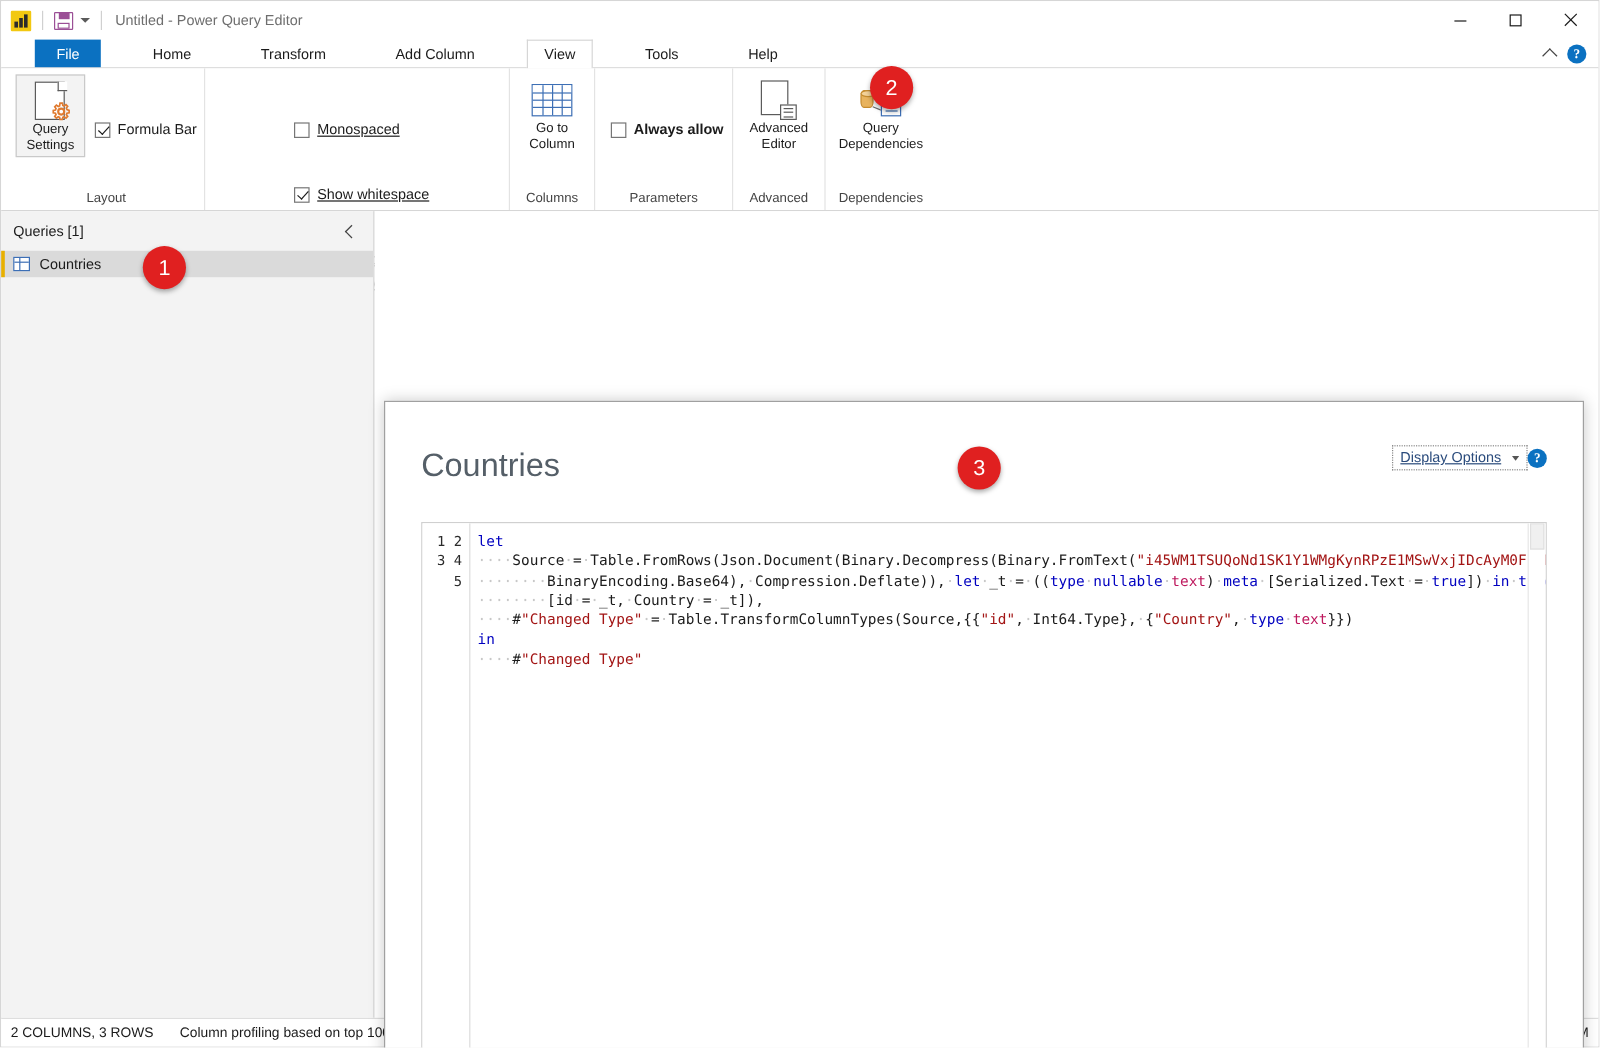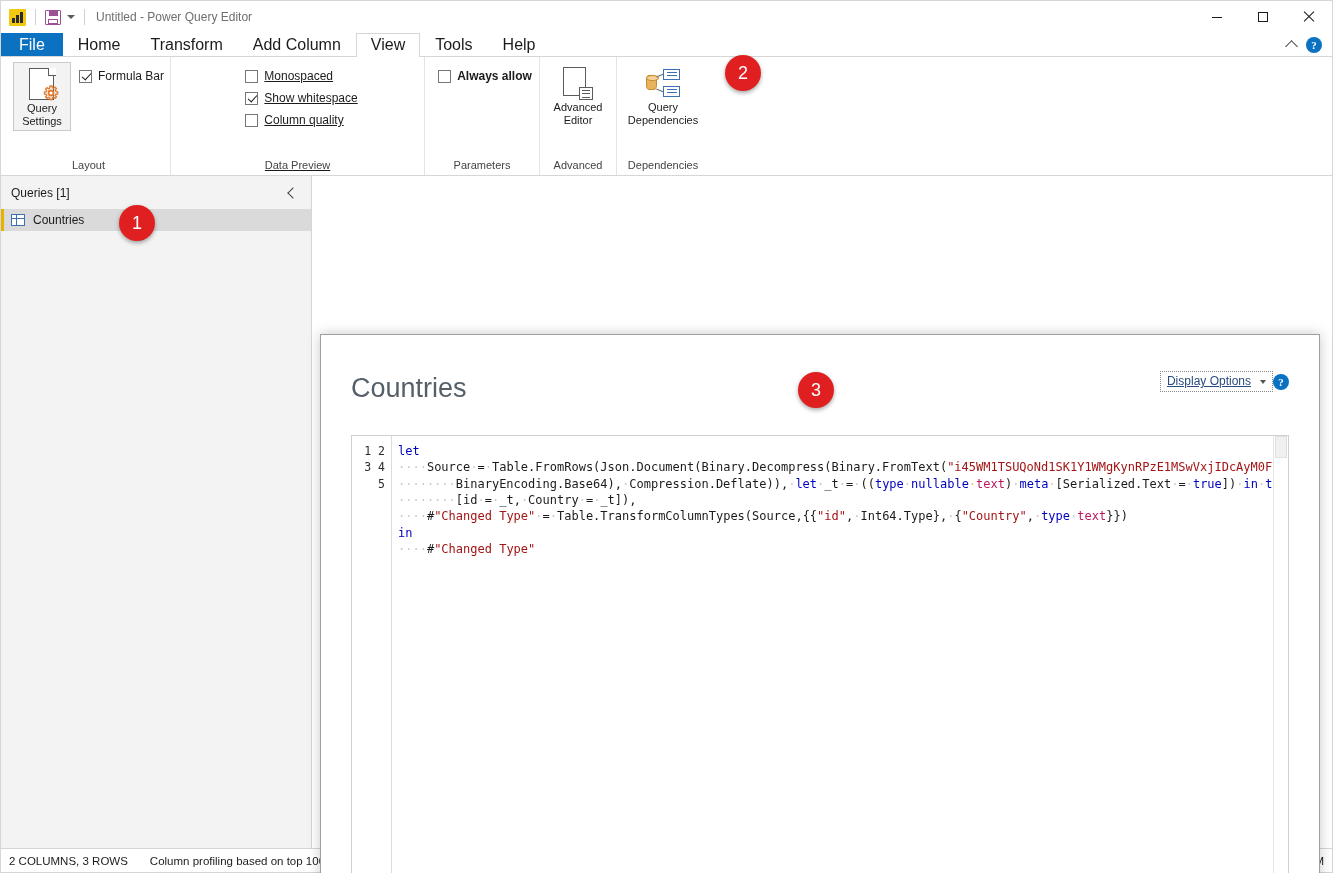--- a/index.html
+++ b/index.html
@@ -66,23 +66,24 @@
 
   
   #ribbon-tabs {
     height:24px; flex:0 0 24px;
     display:flex; align-items:stretch;
     border-bottom:1px solid #d6d6d6;
     position:relative;
     background:#ffffff;
   }
   .rtab {
-    padding:0 14px; display:flex; align-items:center; font-size:16px; color:#1b1b1b;
+    padding:0 14px; display:flex; align-items:center; font-size:12px; color:#1b1b1b;
     border:1px solid transparent; border-bottom:none;
     line-height:1;
+    margin-left:28px;
   }
   .rtab.file { background:#0b71c1; color:#fff; padding:0 17px; }
   .rtab.active {
     background:#fff; border-color:#d6d6d6;
     margin-bottom:-1px; padding-bottom:1px;
   }
   .ribbon-right { margin-left:auto; display:flex; align-items:center; gap:10px; padding-right:10px; }
   .chev-up {
     width:9px;height:9px;border-left:1.4px solid #444;border-top:1.4px solid #444;
     transform:rotate(45deg); margin-top:4px;
@@ -152,21 +153,21 @@
   .ic-qd .cyl:after { content:""; position:absolute; left:-1px; top:-1px; width:11px; height:4px; border:1px solid #c58b2f; border-radius:50%; background:#f3d29a; }
   .ic-qd .bx { position:absolute; right:0; width:17px; height:11px; border:1.2px solid #3d6fb5; background:#fff; }
   .ic-qd .bx.b1 { top:1px; }
   .ic-qd .bx.b2 { bottom:1px; }
   .ic-qd .bx i { display:block; height:1.2px; background:#3d6fb5; margin:2px 2.5px 0; }
   .ic-qd .ln { position:absolute; background:#6a6a6a; height:1px; width:8px; left:10px; }
   .ic-qd .ln.l1 { top:7px; transform:rotate(-22deg); }
   .ic-qd .ln.l2 { bottom:7px; transform:rotate(22deg); }
 
   
-  .cbrow { display:flex; align-items:center; gap:6px; height:22px; font-size:12px; white-space:nowrap; }
+  .cbrow { display:flex; align-items:center; gap:6px; height:22px; font-size:12px; white-space:nowrap;margin-top:32px; }
   .cb {
     width:13px; height:13px; border:1px solid #767676; background:#fff;
     position:relative; flex:0 0 13px;
   }
   .cb.checked:after {
     content:""; position:absolute; left:3.5px; top:0.5px; width:4px; height:8px;
     border:solid #1b1b1b; border-width:0 1.7px 1.7px 0; transform:rotate(42deg);
   }
   .cbcol { display:flex; flex-direction:column; padding-top:3px; }
 
@@ -361,20 +362,40 @@
           </label>
           <label class="cbrow">
             <span class="cb"></span>
             <span>Column quality</span>
           </label>
         </div>
       </div>
       <div class="rgroup-label">Data Preview</div>
     </div>
 
+    <div class="rgroup">
+      <div class="rgroup-inner">
+        <div class="bigbtn">
+          <span class="glyph">
+            <span class="ic-grid">
+              <span class="head"></span>
+              <span class="hl" style="top:6px"></span>
+                <span class="hl" style="top:12px"></span>
+                <span class="hl" style="top:18px"></span>
+              <span class="vl" style="left:8px"></span>
+                <span class="vl" style="left:16px"></span>
+                <span class="vl" style="left:24px"></span>
+            </span>
+          </span>
+          <span>Go to</span>
+          <span>Column</span>
+        </div>
+      </div>
+      <div class="rgroup-label">Columns</div>
+    </div>
 
     <div class="rgroup" style="min-width:115px;">
       <div class="rgroup-inner" style="padding-left:6px;font-weight:bold;">
         <div class="cbcol">
           <label class="cbrow">
             <span class="cb"></span>
             <span>Always allow</span>
           </label>
         </div>
       </div>

